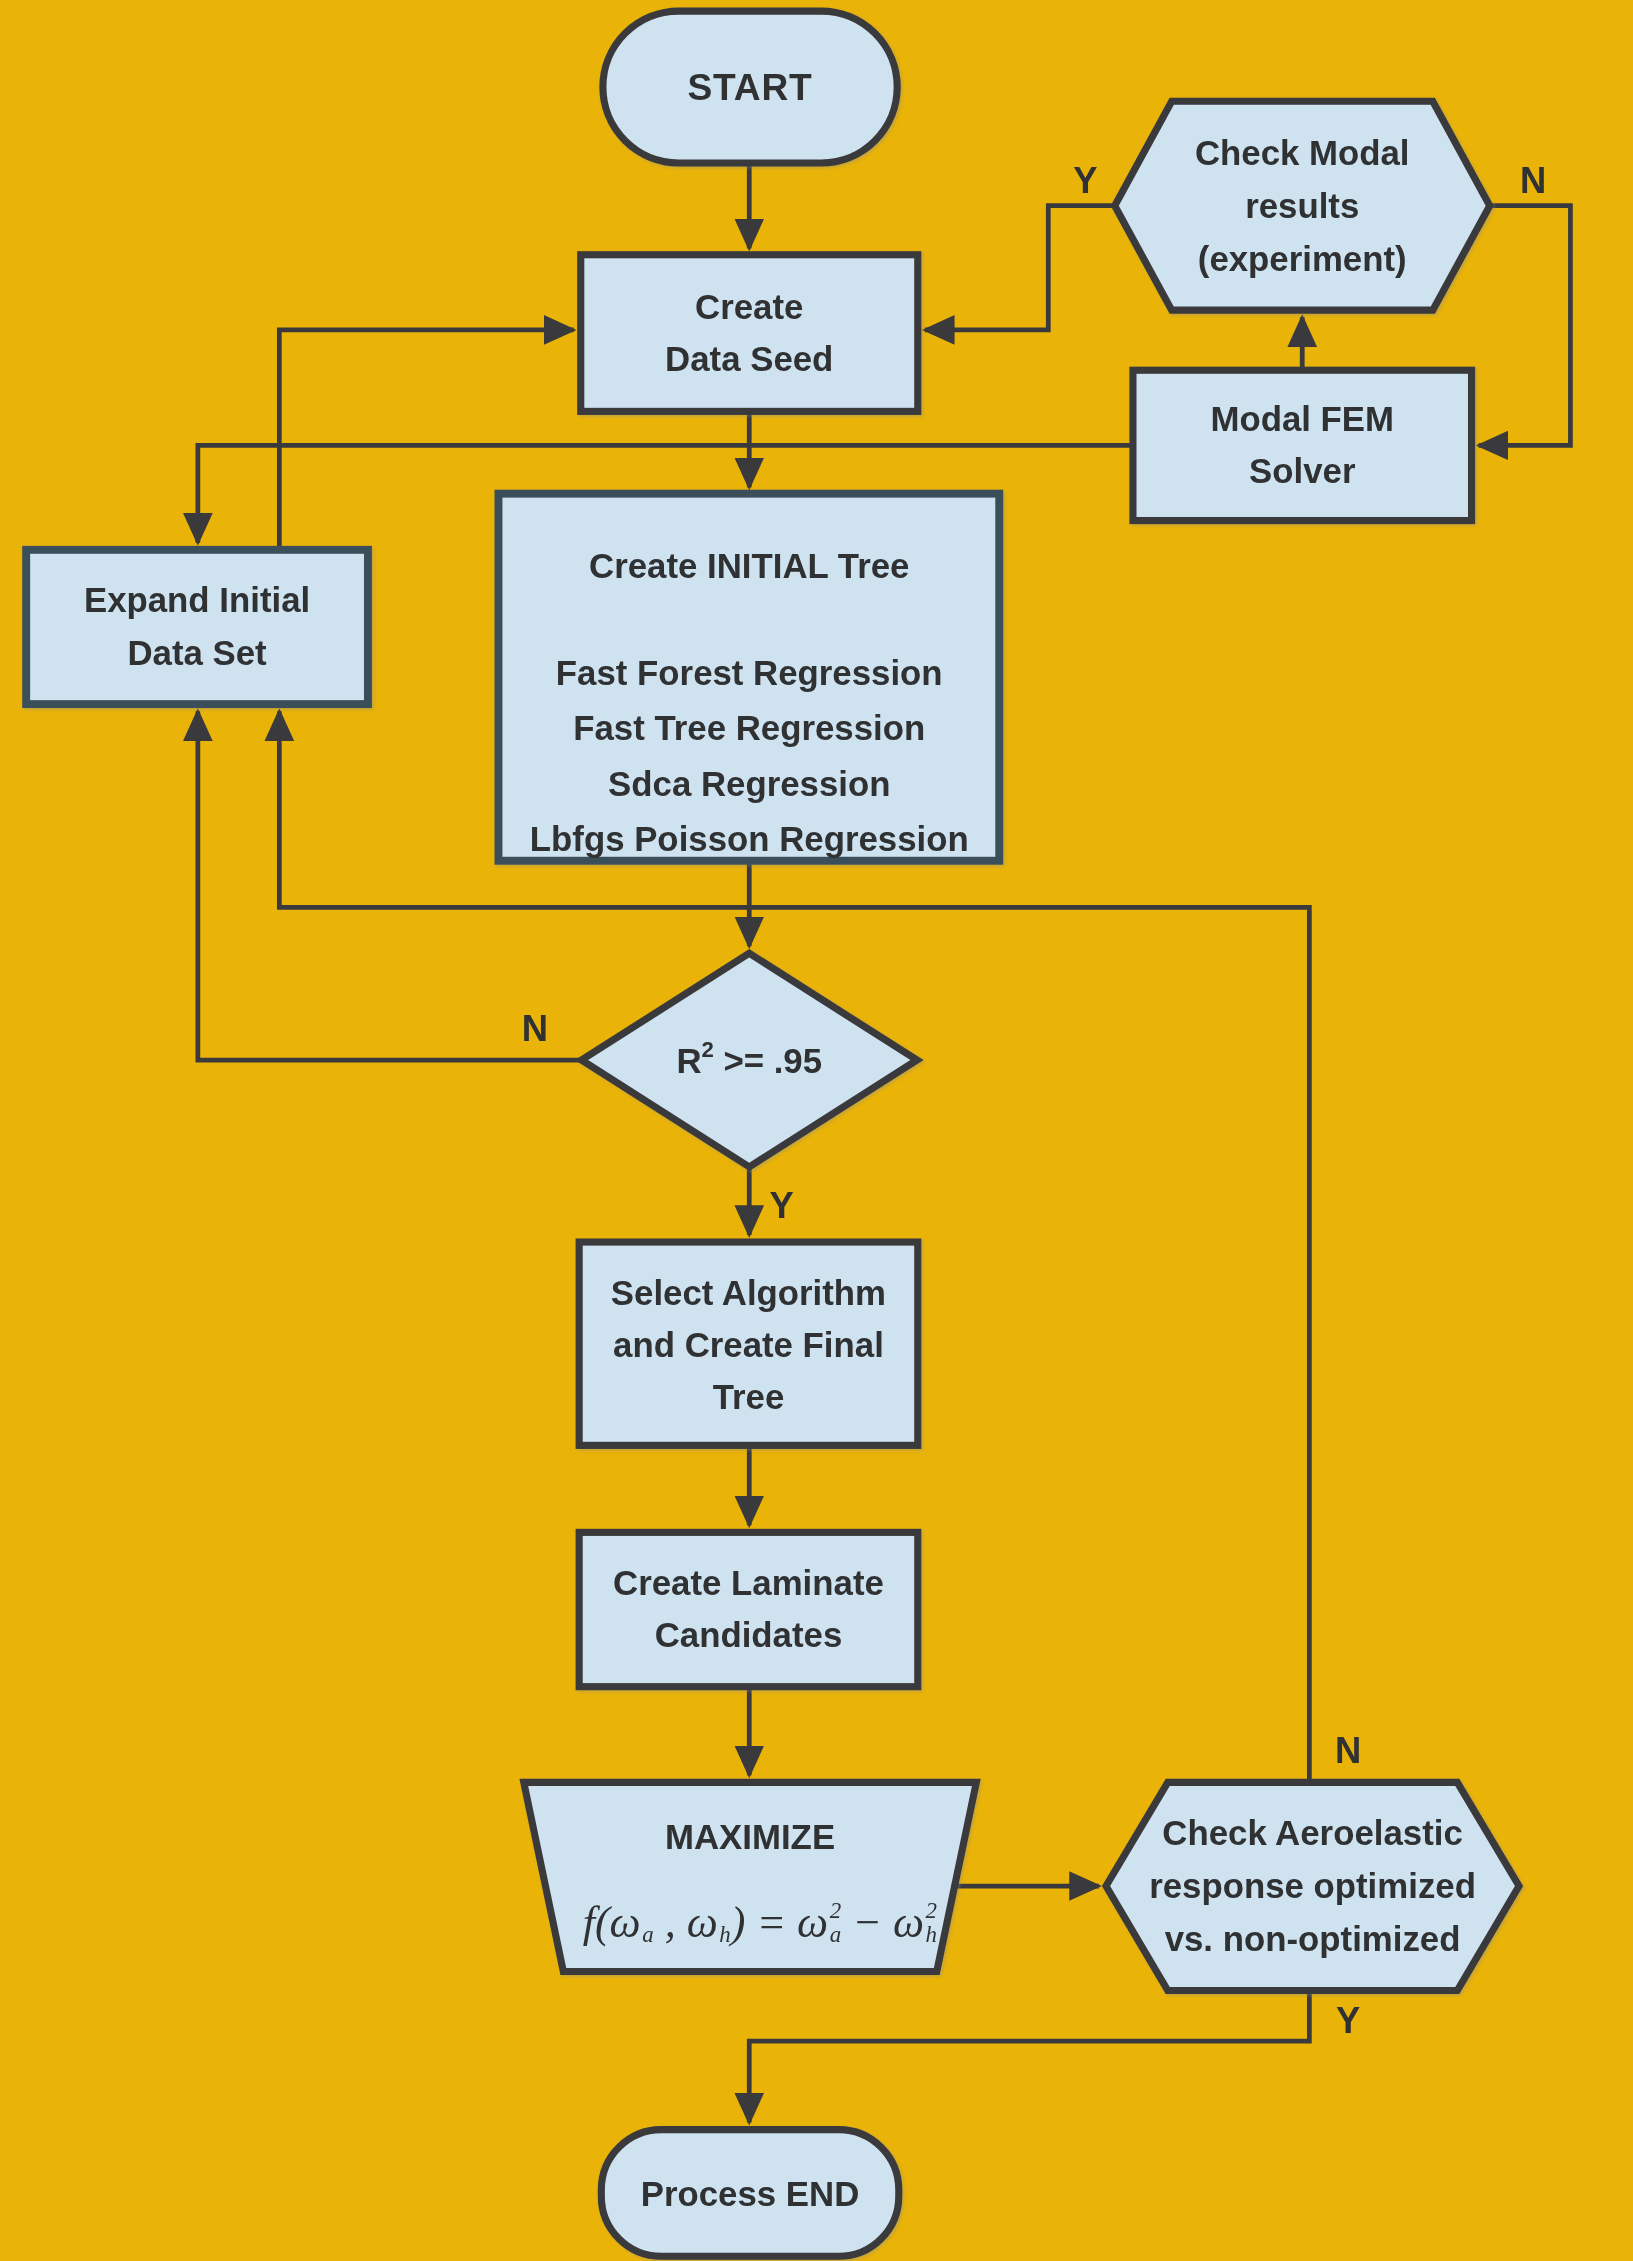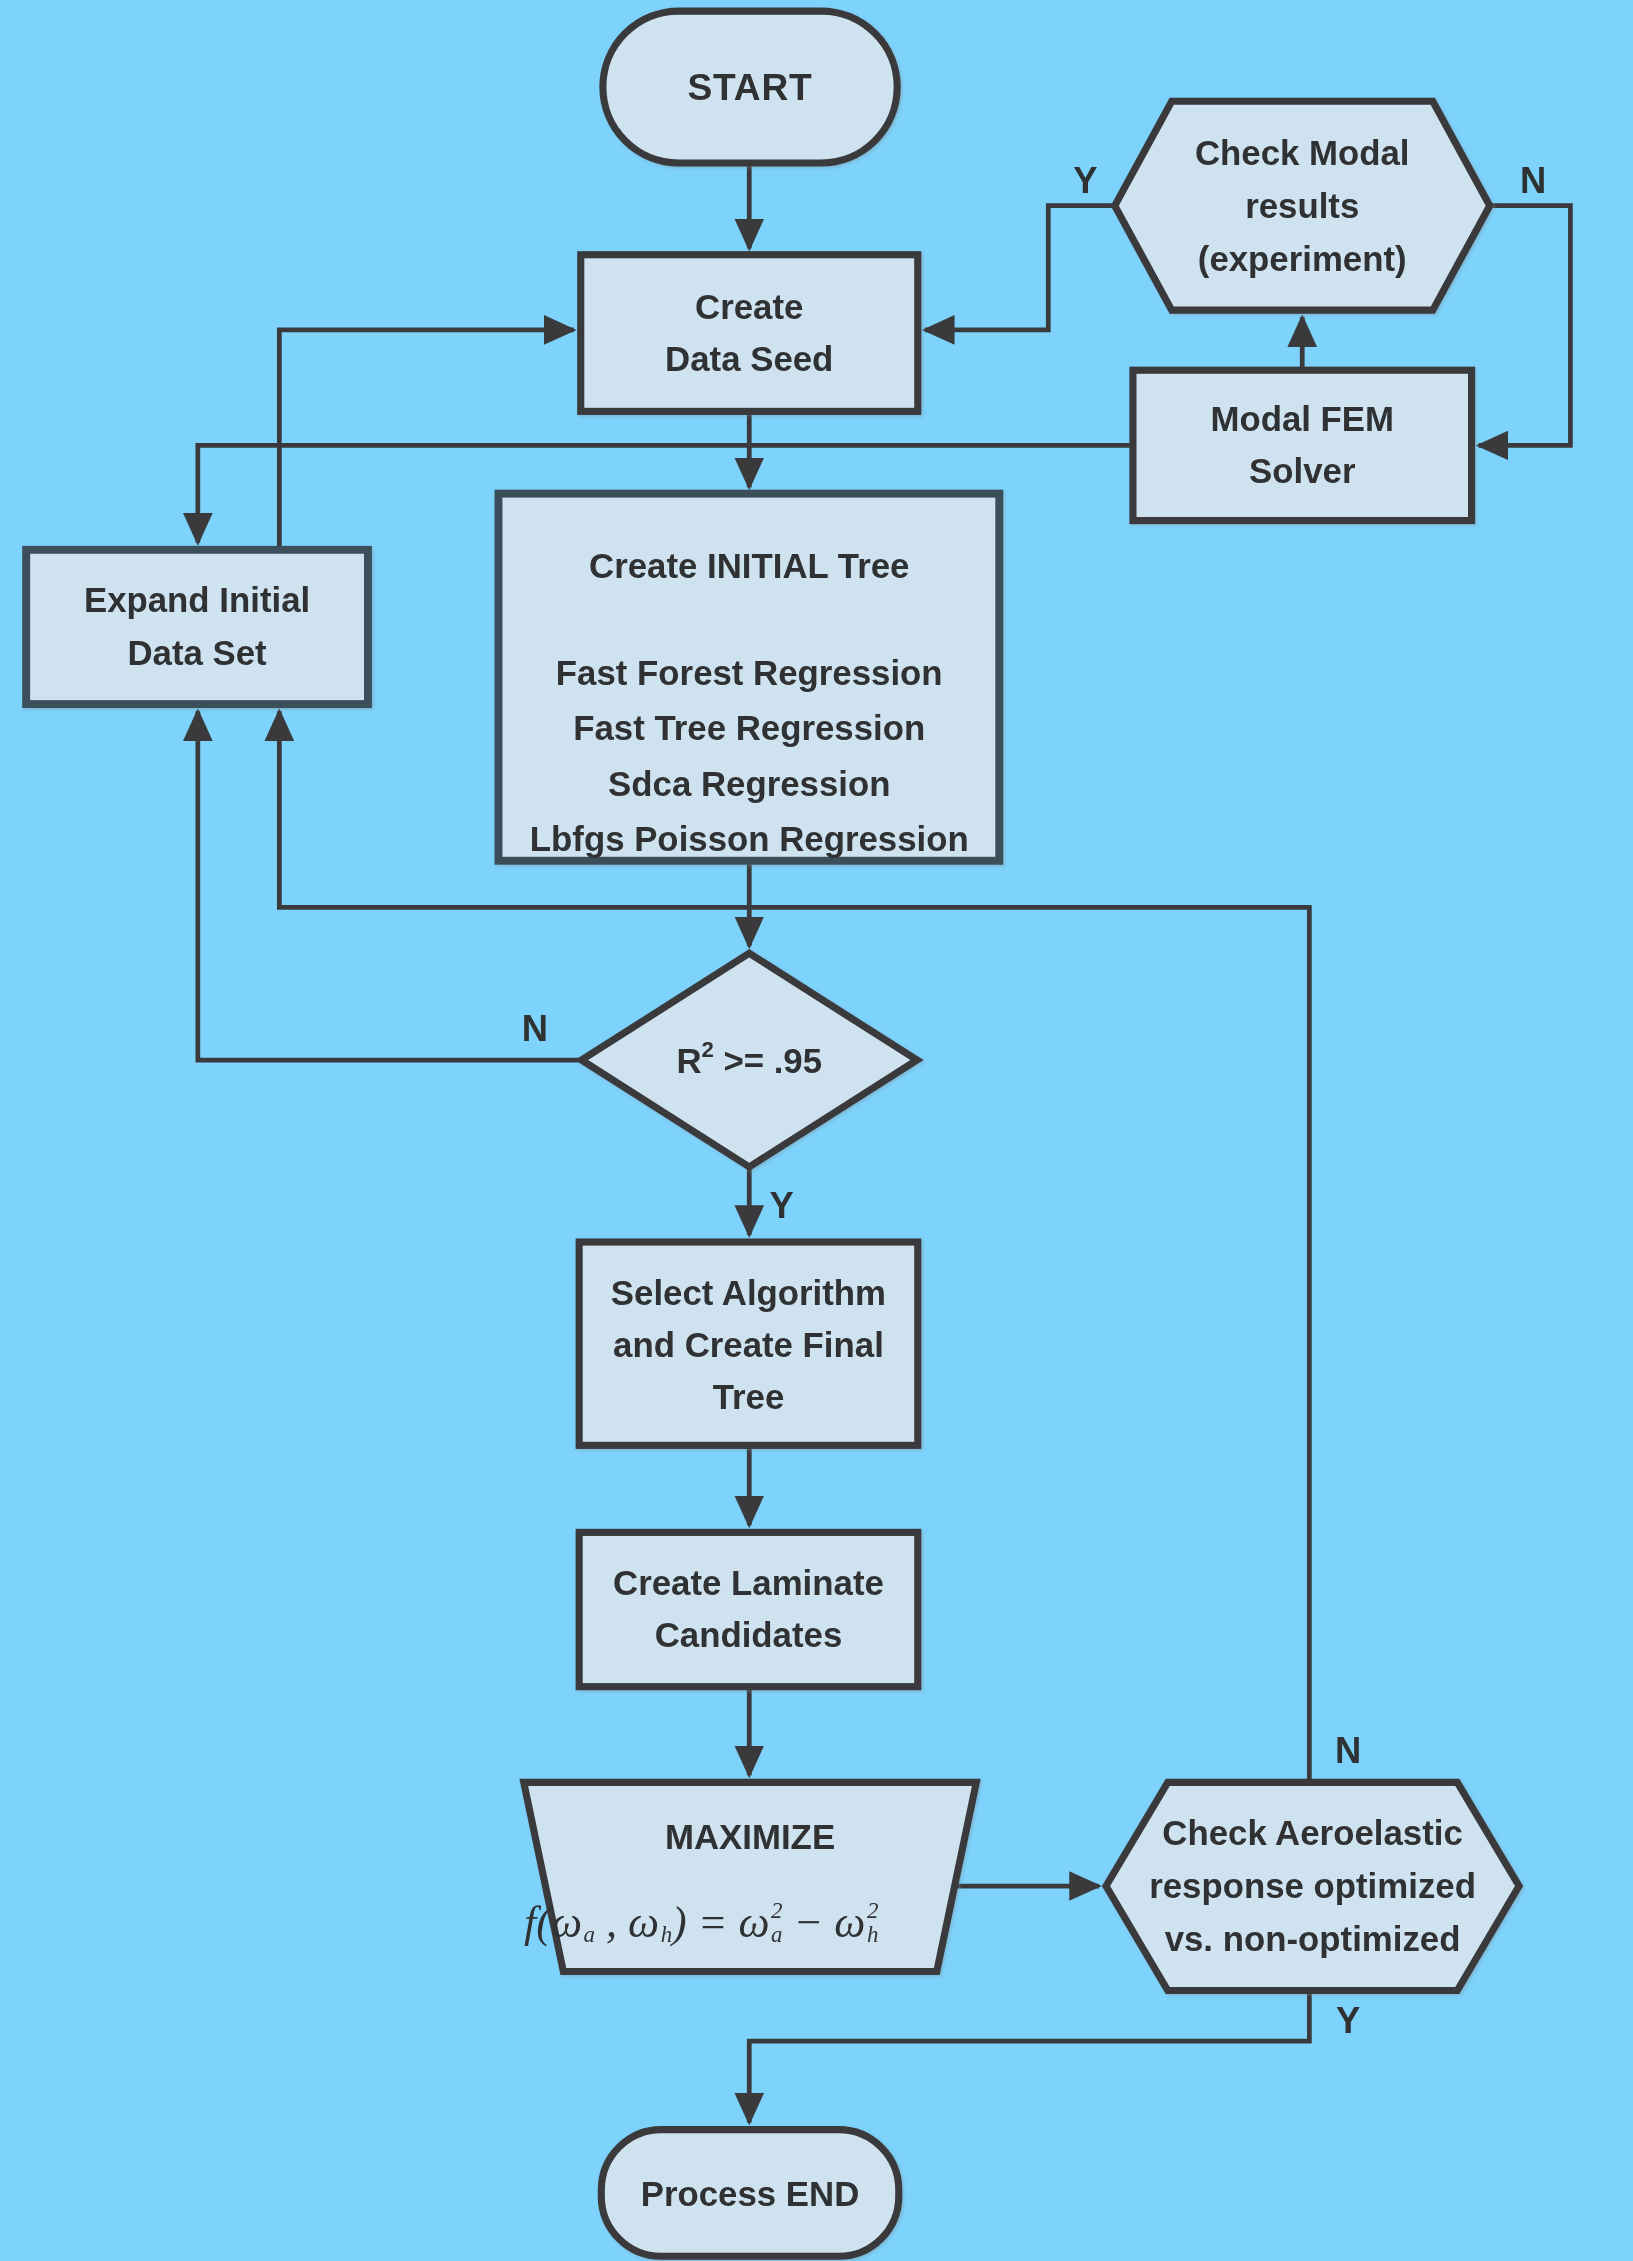--- a/index.html
+++ b/index.html
@@ -1,30 +1,30 @@
 <!DOCTYPE html>
 <html style="--node-fill: #cfe2f0; --node-stroke: #3a3a3c; --accent-stroke: #3b4f5a; --connector: #3a3a3c; --text: #2f3133;font-size:12.7px"><head>
 <meta charset="utf-8">
 <style>
   html,body{margin:0;padding:0;background:#ffffff;}
-  .page{position:relative;width:1633px;height:2261px;background:#7dd3fc;overflow:hidden;
+  .page{position:relative;width:1633px;height:2261px;background:#eab308;overflow:hidden;
         font-family:"Liberation Sans","DejaVu Sans",sans-serif;}
   svg{position:absolute;inset:0;}
   .shape{fill:var(--node-fill);stroke:var(--node-stroke);stroke-width:9;
          filter:drop-shadow(2px 2px 2px rgba(130,140,150,0.40));}
   .shape.accent{stroke:var(--accent-stroke);stroke-width:10;}
   .edge{fill:none;stroke:var(--connector);stroke-width:6;}
   .arrowhead{fill:var(--connector);}
   .nl{font-weight:700;font-size:44px;fill:var(--text);text-anchor:middle;}
   .nl.big{font-size:47px;letter-spacing:1px;}
   .el{font-weight:700;font-size:46px;fill:var(--text);text-anchor:middle;}
   .sup{font-size:28px;font-weight:700;}
   
   .formula{position:absolute;left:524px;top:1883px;width:413px;height:79px;
-           display:flex;align-items:center;justify-content:flex-start;
+           display:flex;align-items:center;justify-content:flex-end;
            font-family:"Liberation Serif","DejaVu Serif",serif;font-style:italic;
            font-size:44px;color:var(--text);white-space:pre;}
   .formula .ss{display:inline-flex;flex-direction:column;align-items:flex-start;
                font-size:0.52em;line-height:1.02;vertical-align:-0.48em;margin-left:1.6px;}
   .formula .ss .up{display:block;height:1.05em;}
   .formula .ss .dn{display:block;height:1em;}
 </style>
 </head>
 <body>
 

